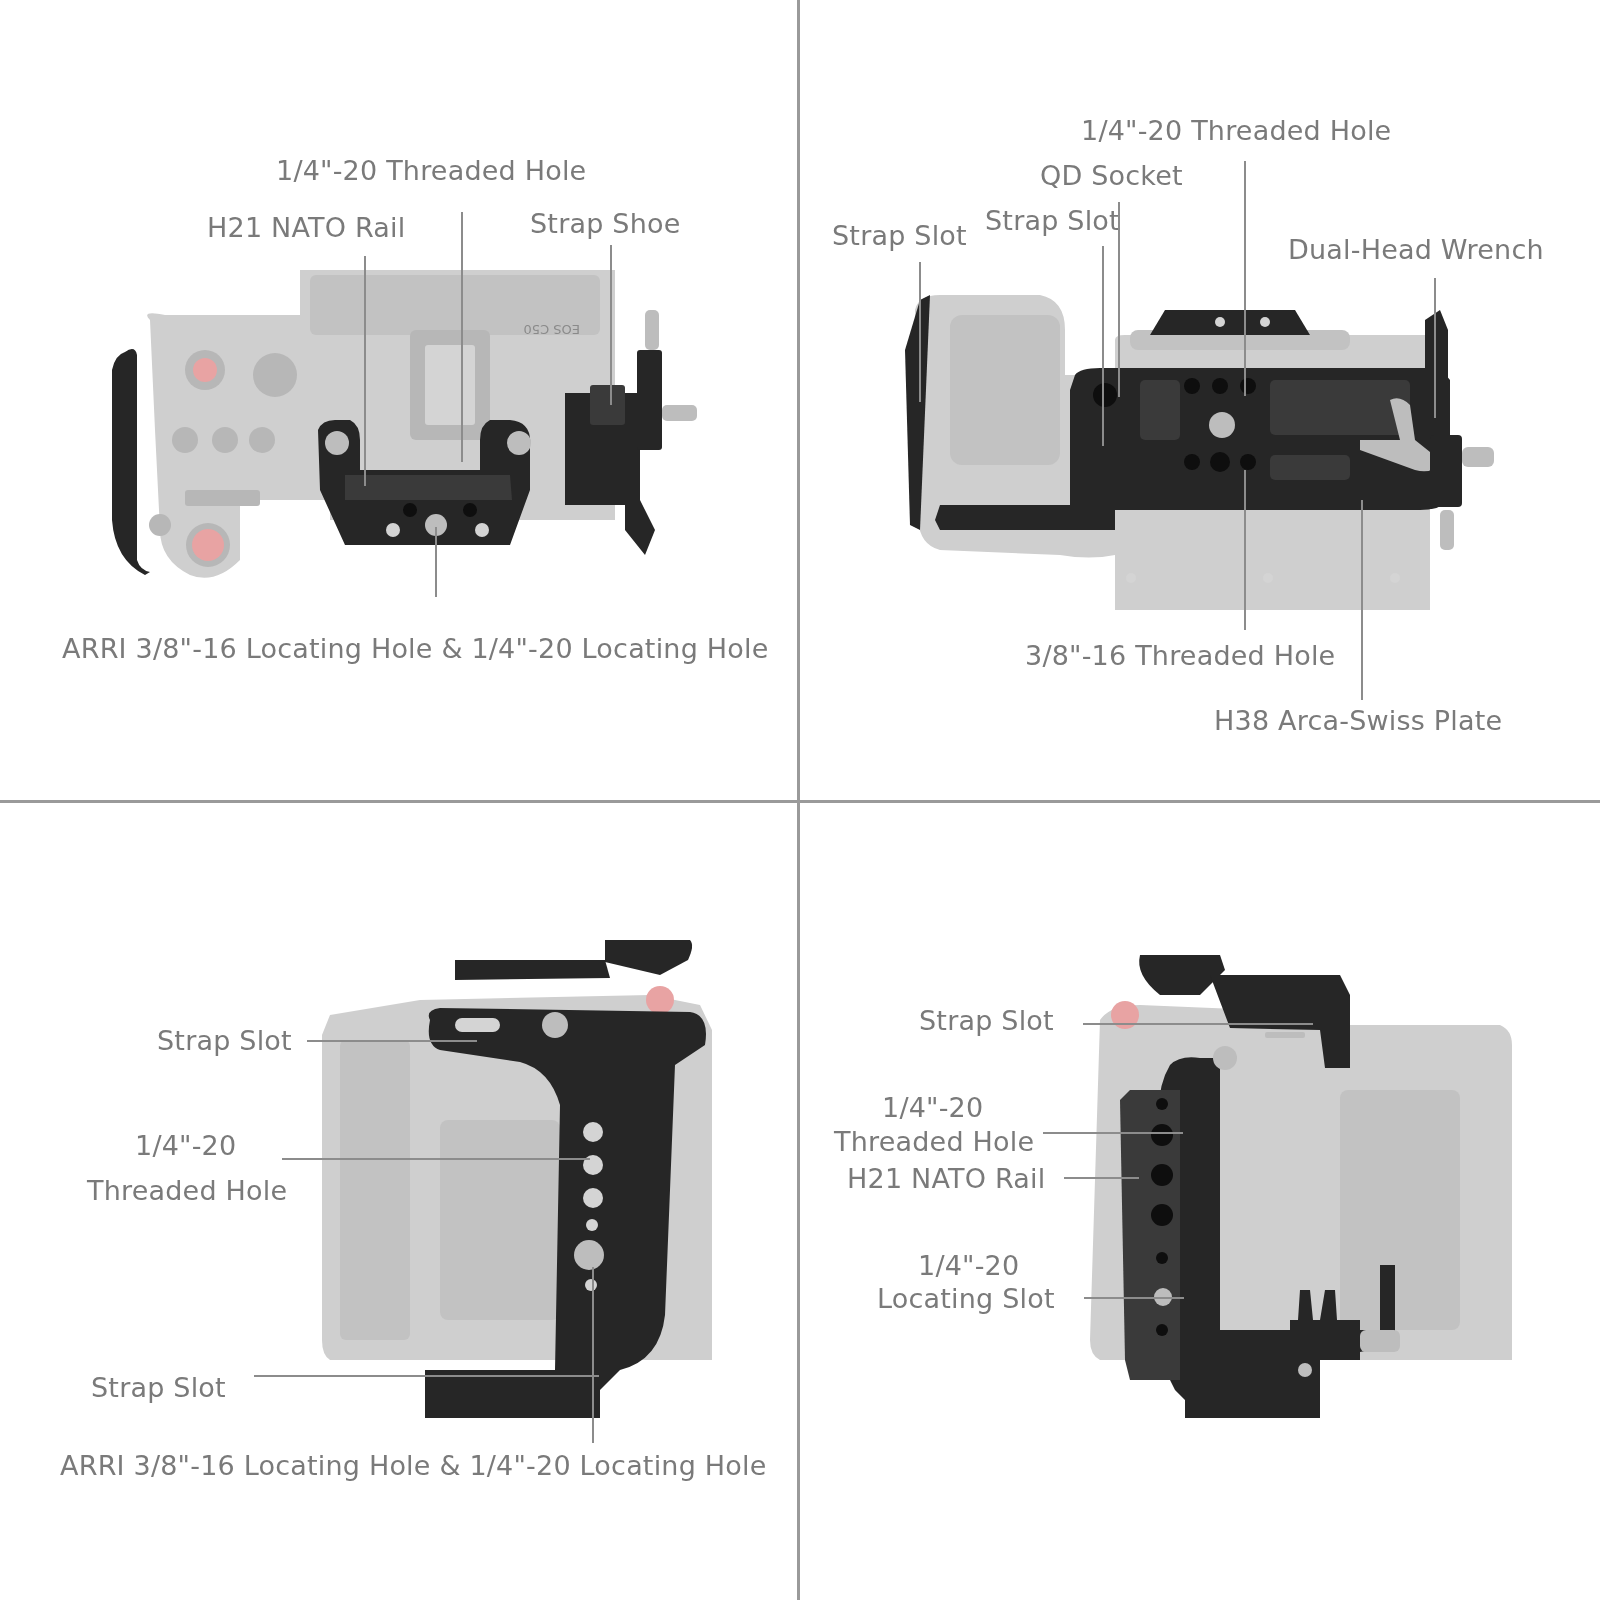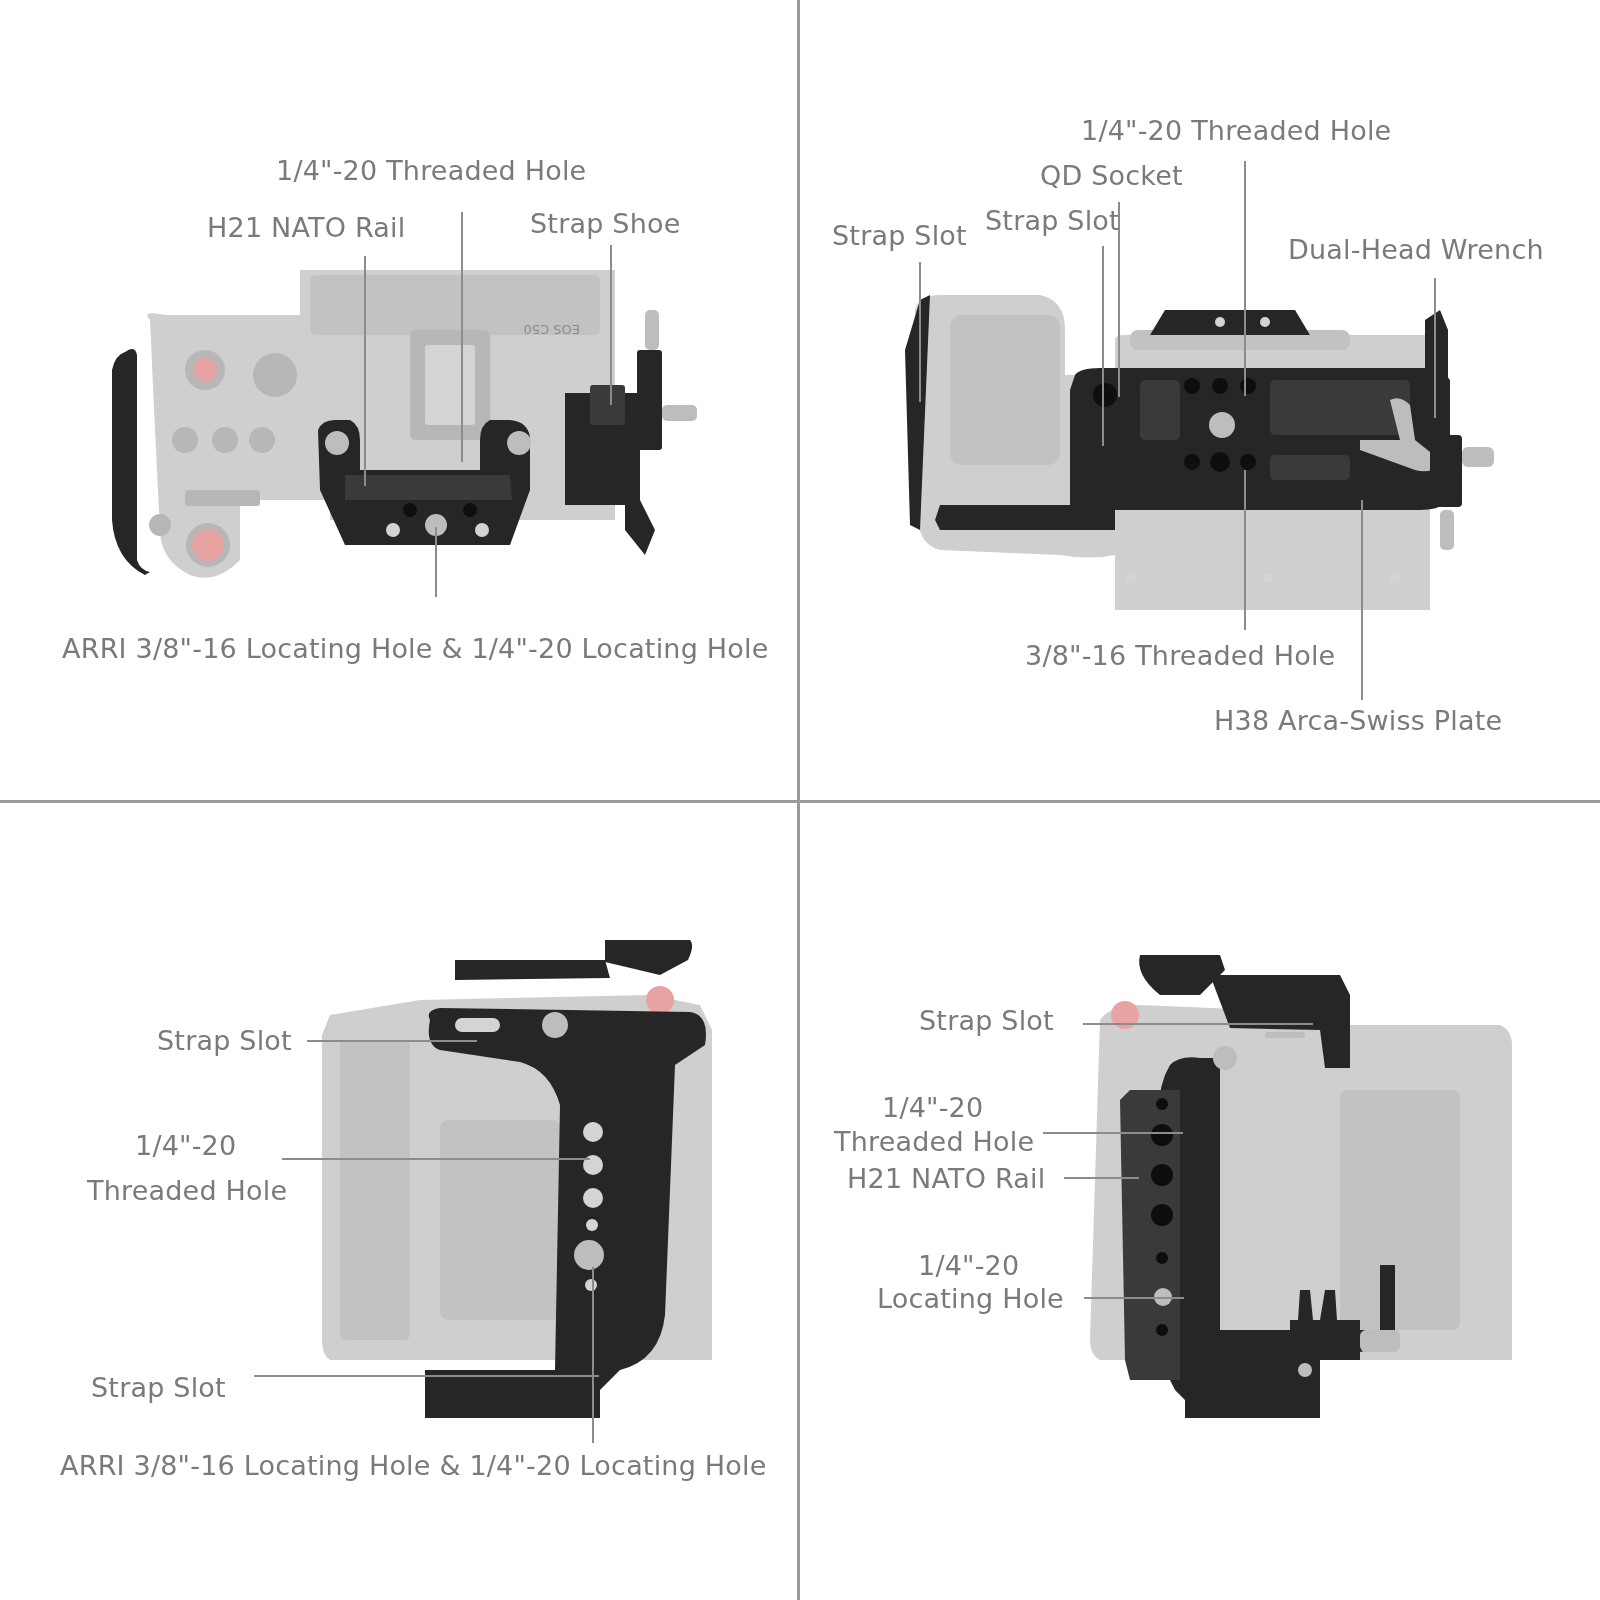--- a/index.html
+++ b/index.html
@@ -189,19 +189,19 @@
     <path class="cage" d="M500 490 L510 490 L513 520 L520 520 L525 490 L535 490 L537 520 L560 520 L560 560 L490 560 L490 520 L498 520 Z"></path>
     <rect class="metal" x="560" y="530" width="40" height="22" rx="6"></rect>
     <circle class="metal" cx="505" cy="570" r="7"></circle>
   </svg>
 
   <div class="label" style="left:919px;top:1005px;">Strap Slot</div>
   <div class="label center" style="left:882px;top:1092px;">1/4"-20</div>
   <div class="label" style="left:834px;top:1126px;">Threaded Hole</div>
   <div class="label" style="left:847px;top:1163px;">H21 NATO Rail</div>
   <div class="label center" style="left:918px;top:1250px;">1/4"-20</div>
-  <div class="label" style="left:877px;top:1283px;">Locating Hole</div>
+  <div class="label" style="left:877px;top:1283px;">Locating Slot</div>
 
   <div class="line hl" style="left:1083px;top:1023px;width:230px;"></div>
   <div class="line hl" style="left:1043px;top:1132px;width:140px;"></div>
   <div class="line hl" style="left:1064px;top:1177px;width:75px;"></div>
   <div class="line hl" style="left:1084px;top:1297px;width:100px;"></div>
 </section>
 
 </body></html>

